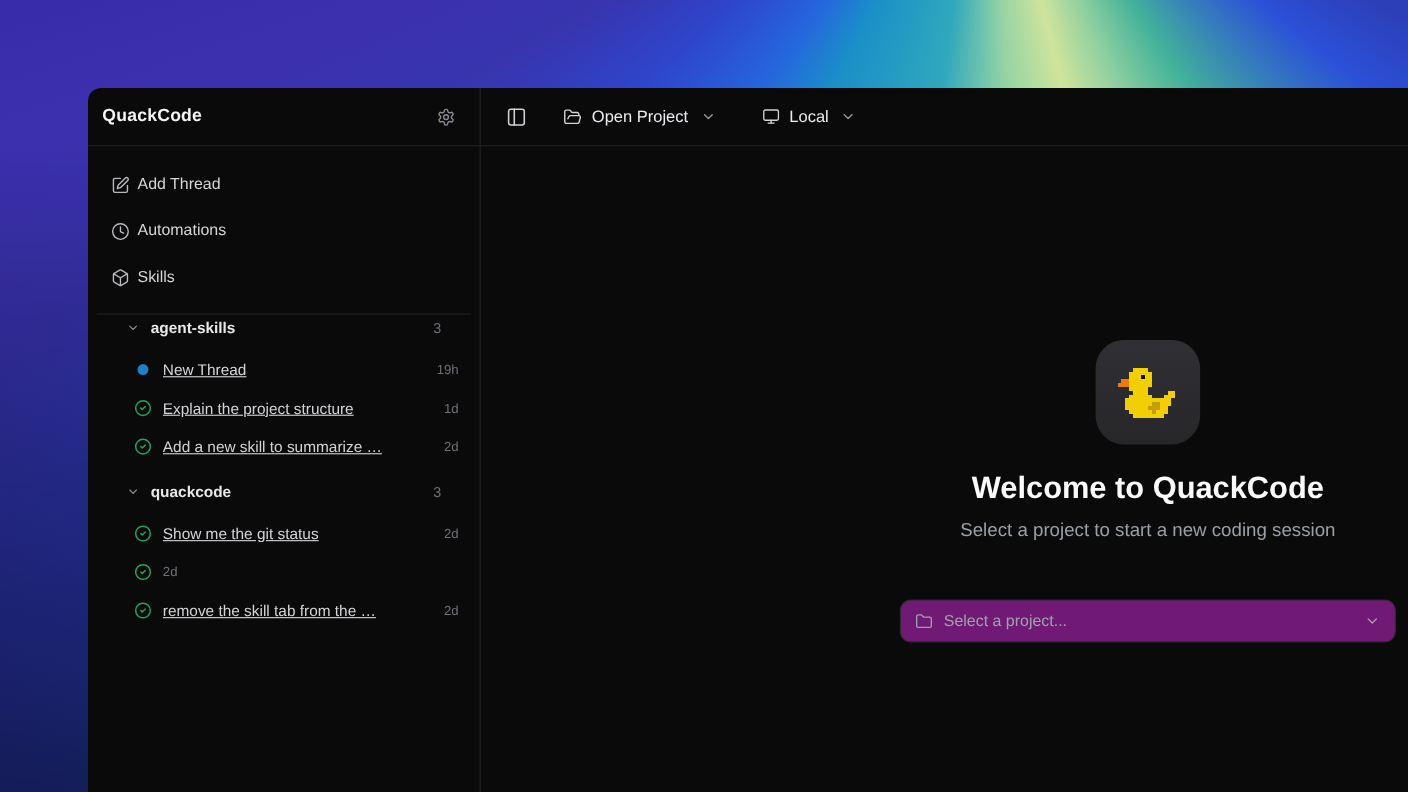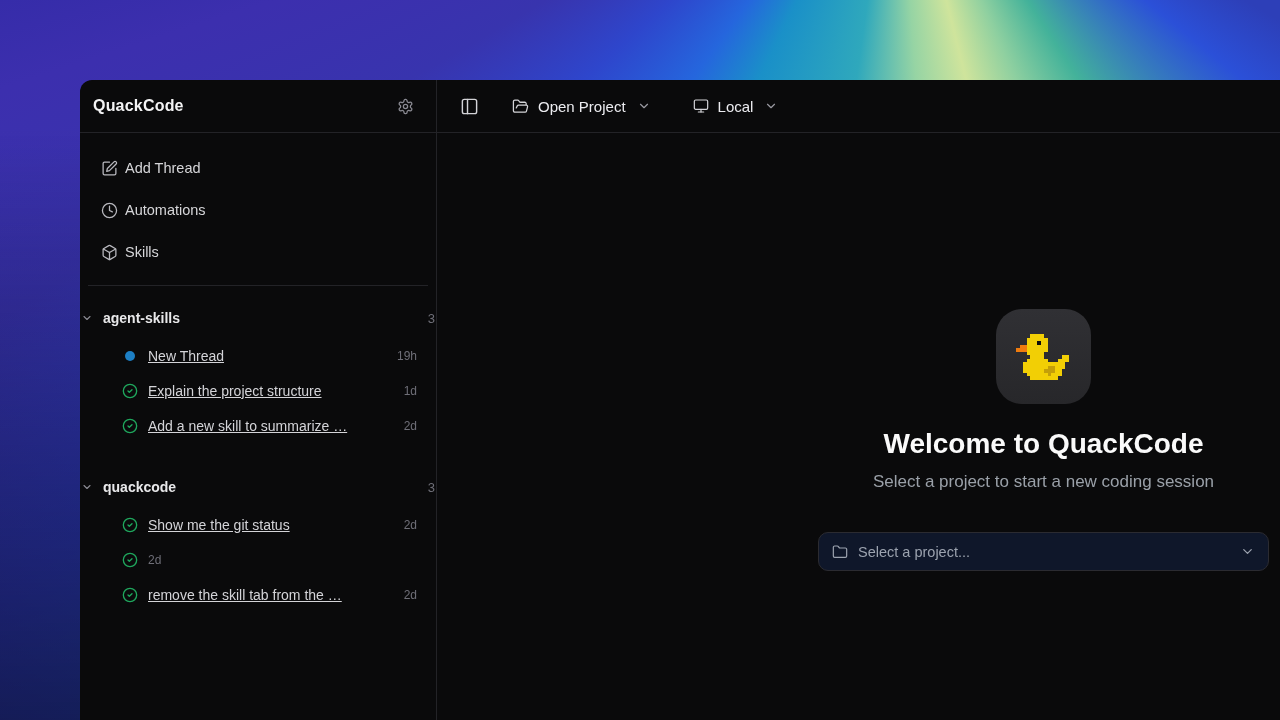--- a/index.html
+++ b/index.html
@@ -30,22 +30,22 @@
   .app-title { font-size: 16px; font-weight: 700; color: #f4f4f5; letter-spacing: 0.2px; }
   .icon-btn { background: none; border: none; color: #8b8b93; display: flex; align-items: center; justify-content: center; cursor: pointer; padding: 2px; }
   .sidebar-nav { padding-top: 14px; }
   .nav-item {
     height: 42px; display: flex; align-items: center; gap: 7px;
     padding-left: 21px; font-size: 14.5px; color: #d6d6d9; cursor: pointer;
   }
   .nav-item .ic { color: #b9b9bf; display: flex; }
   .side-divider { border-top: 1px solid #232327; margin: 12px 8px 0 8px; }
   .section-header {
-    height: 24px; margin-top: 20px; display: flex; align-items: center;
-    padding: 0 1px; cursor: pointer; justify-content: flex-end;
+    height: 24px; margin-top: 0; display: flex; align-items: center;
+    padding: 0 35px; cursor: pointer; justify-content: flex-end;
   }
   .section-header .chev { color: #8b8b93; display: flex; margin-right: 10px; }
   .section-name { font-size: 14px; font-weight: 700; color: #e8e8ea; flex: 1; }
   .section-count { font-size: 13px; color: #6f6f78; }
   .threads { margin: 8px 0 0 0; }
   .threads.last { margin-bottom: 0; }
   .thread-row {
     height: 35px; display: flex; align-items: center;
     padding: 0 19px 0 42px; cursor: pointer;
   }
@@ -74,22 +74,22 @@
     display: flex; flex-direction: column; align-items: center;
   }
   .duck-tile {
     width: 95px; height: 95px; border-radius: 26px;
     background: linear-gradient(180deg, #303034, #27272a);
     display: flex; align-items: center; justify-content: center;
   }
   .welcome-title { margin-top: 24px; font-size: 28px; line-height: 32px; font-weight: 700; color: #fafafa; }
   .welcome-subtitle { margin-top: 11px; font-size: 17px; line-height: 22px; color: #9aa0a8; }
   .project-select {
-    margin-top: 39px; width: 451px; height: 39px; border-radius: 10px;
-    background: #0f172a; border: 1px solid #2b2b31;
+    margin-top: 52px; width: 451px; height: 39px; border-radius: 10px;
+    background: #701a75; border: 1px solid #2b2b31;
     display: flex; align-items: center; padding: 0 13px; cursor: pointer;
   }
   .project-select .ic { color: #9ca3af; display: flex; margin-right: 10px; }
   .select-placeholder { flex: 1; font-size: 14.5px; color: #9ca3af; }
   .project-select .chev { color: #9ca3af; display: flex; }
   svg { display: block; }
 </style>
 </head>
 <body>
 

